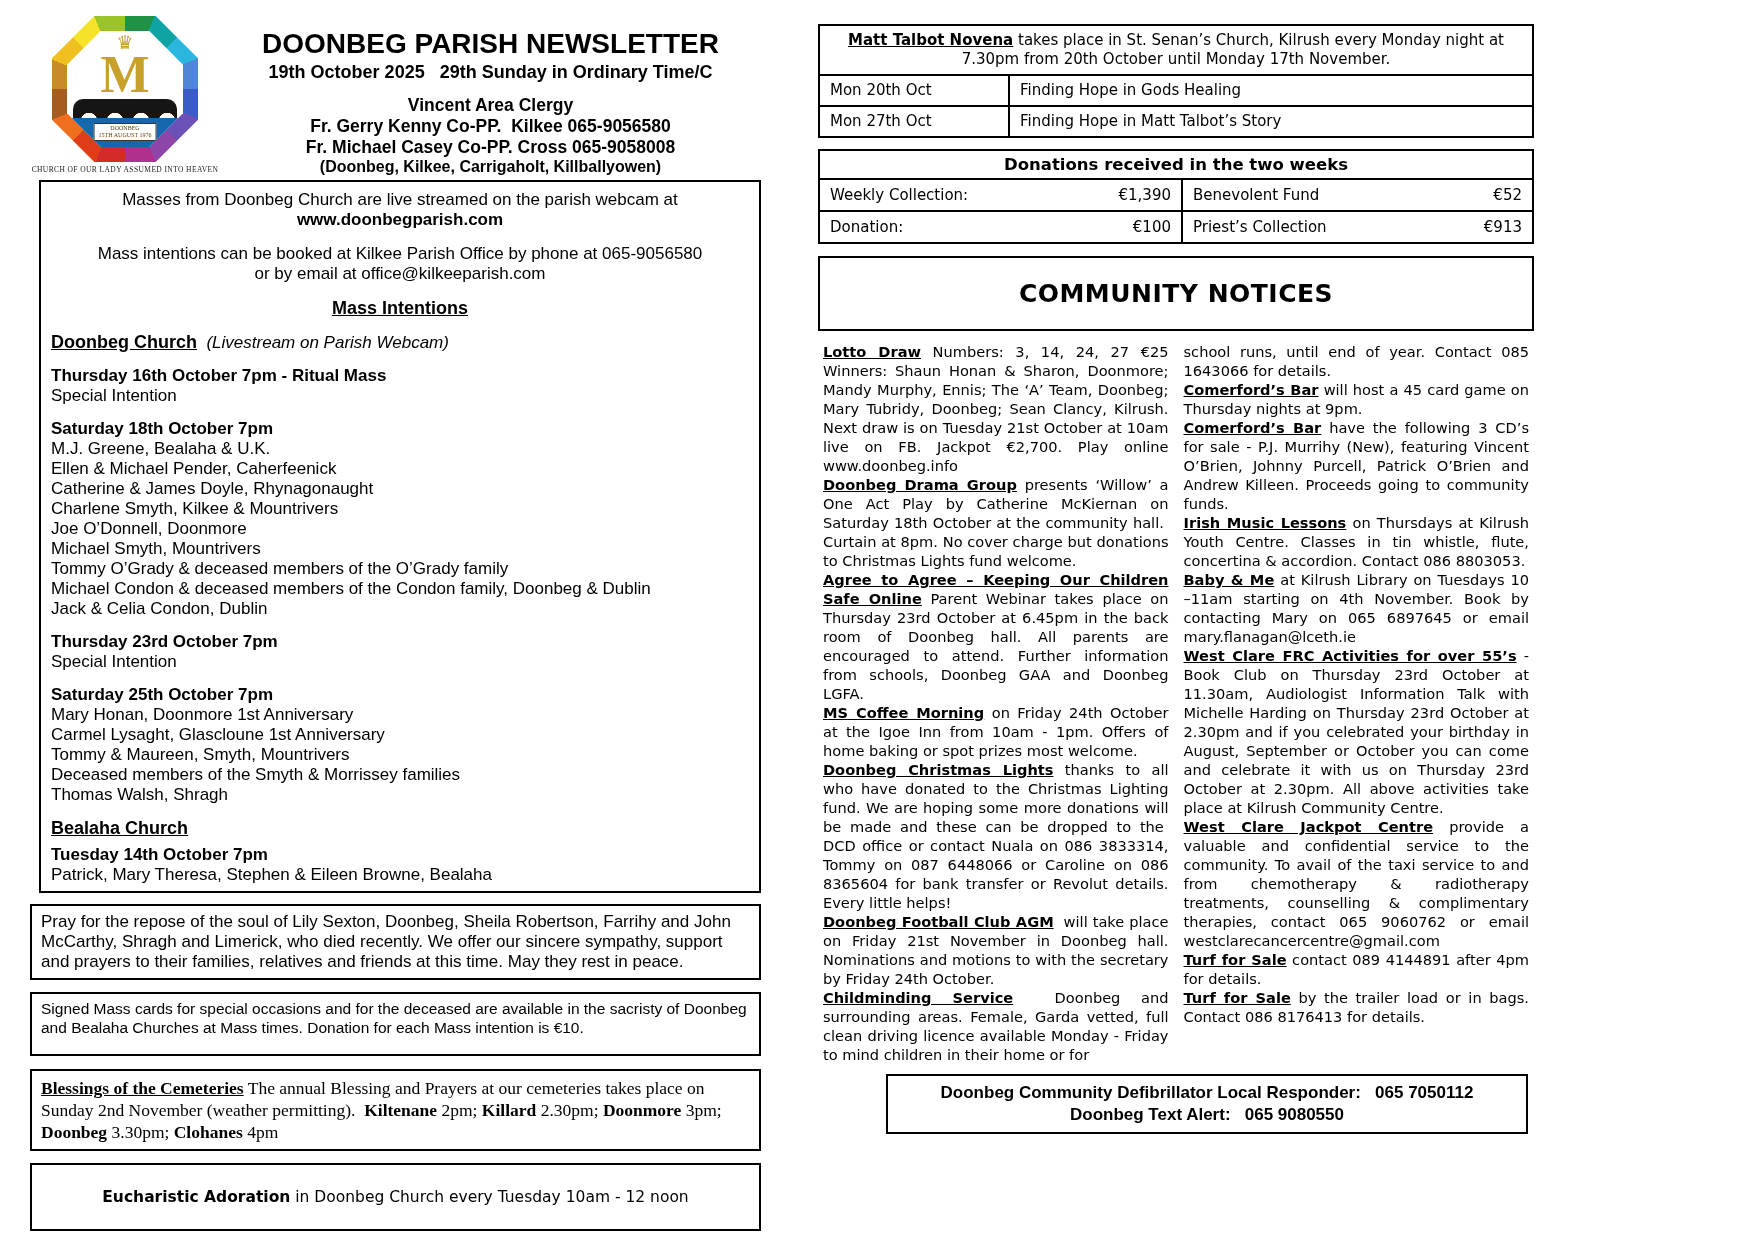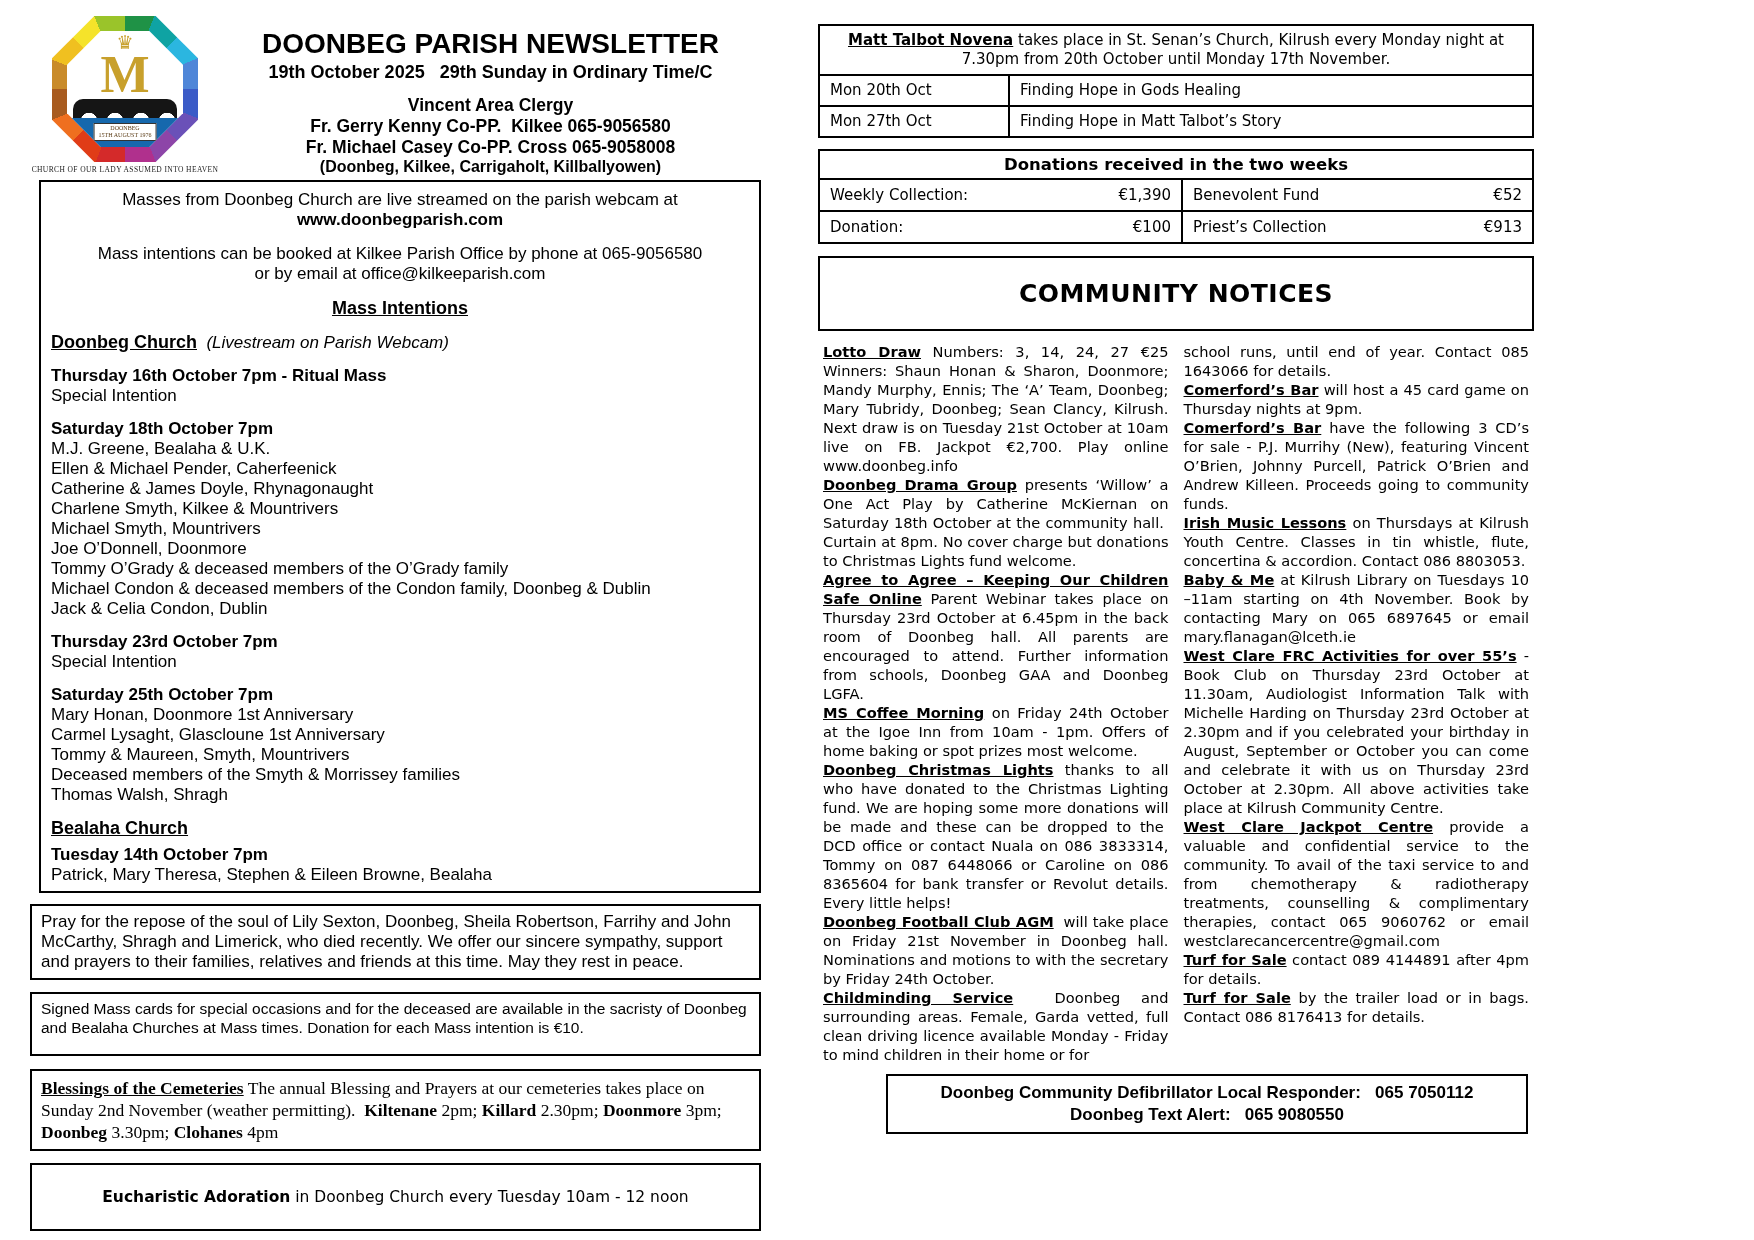--- a/index.html
+++ b/index.html
@@ -135,22 +135,22 @@
       <div class="svc-title">Thursday 16th October 7pm - Ritual Mass</div>
       <div>Special Intention</div>
     </div>
 
     <div class="svc">
       <div class="svc-title">Saturday 18th October 7pm</div>
       <div>M.J. Greene, Bealaha &amp; U.K.</div>
       <div>Ellen &amp; Michael Pender, Caherfeenick</div>
       <div>Catherine &amp; James Doyle, Rhynagonaught</div>
       <div>Charlene Smyth, Kilkee &amp; Mountrivers</div>
+      <div>Joe O’Donnell, Doonmore</div>
       <div>Michael Smyth, Mountrivers</div>
-      <div>Joe O’Donnell, Doonmore</div>
       <div>Tommy O’Grady &amp; deceased members of the O’Grady family</div>
       <div>Michael Condon &amp; deceased members of the Condon family, Doonbeg &amp; Dublin</div>
       <div>Jack &amp; Celia Condon, Dublin</div>
     </div>
 
     <div class="svc">
       <div class="svc-title">Thursday 23rd October 7pm</div>
       <div>Special Intention</div>
     </div>
 

